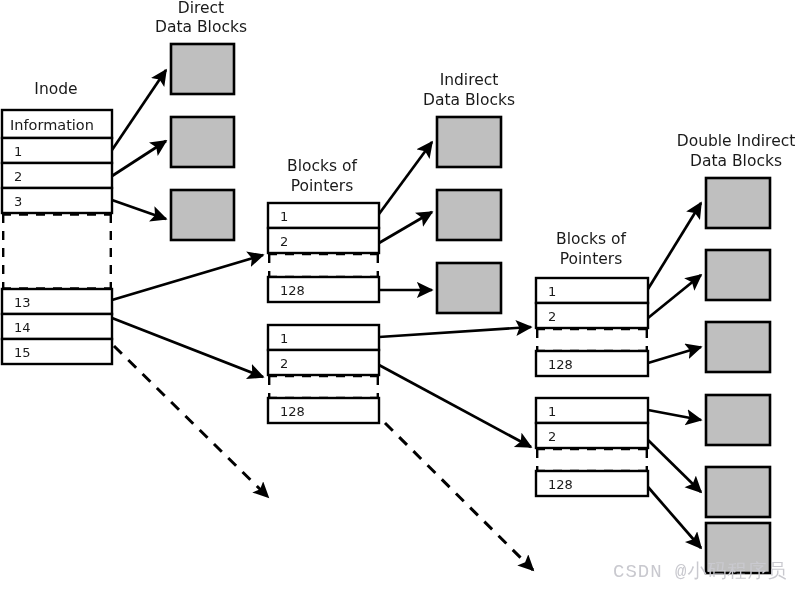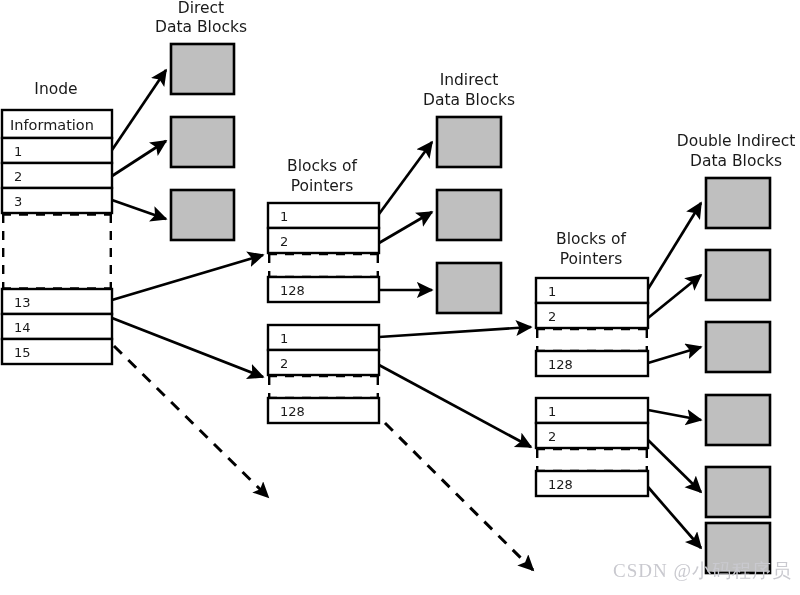--- a/index.html
+++ b/index.html
@@ -61,21 +61,21 @@
   .arrow-dashed {
     fill: none;
     stroke: #000000;
     stroke-width: 3.0;
     stroke-dasharray: 11 9;
   }
   .watermark {
     position: absolute;
     left: 613px;
     top: 558px;
-    font-family: Liberation Serif, serif;
+    font-family: Liberation Mono, monospace;
     font-size: 19px;
     color: #c9c9cf;
     letter-spacing: 1px;
     white-space: nowrap;
     pointer-events: none;
     user-select: none;
   }
 </style>
 </head>
 <body>

